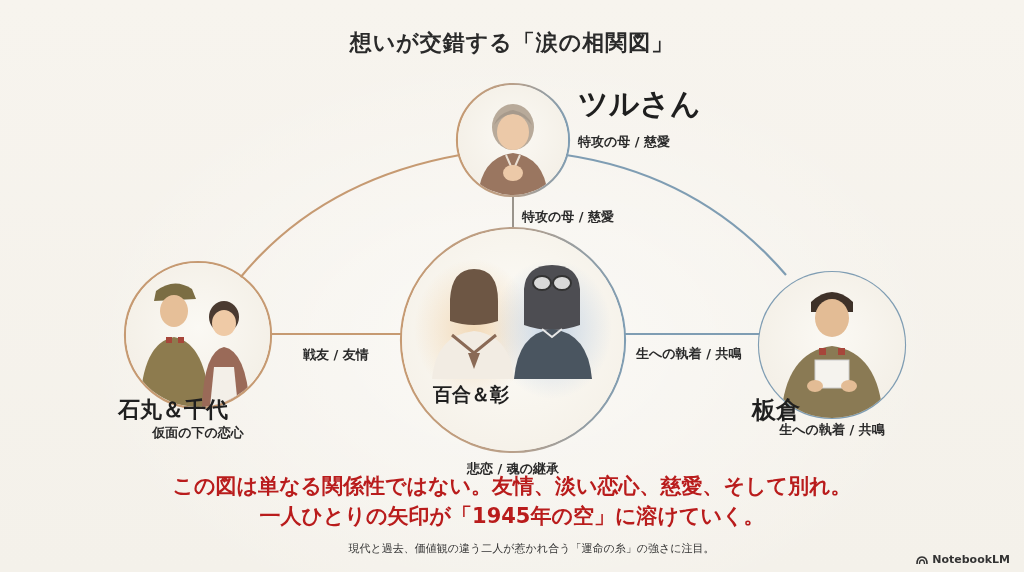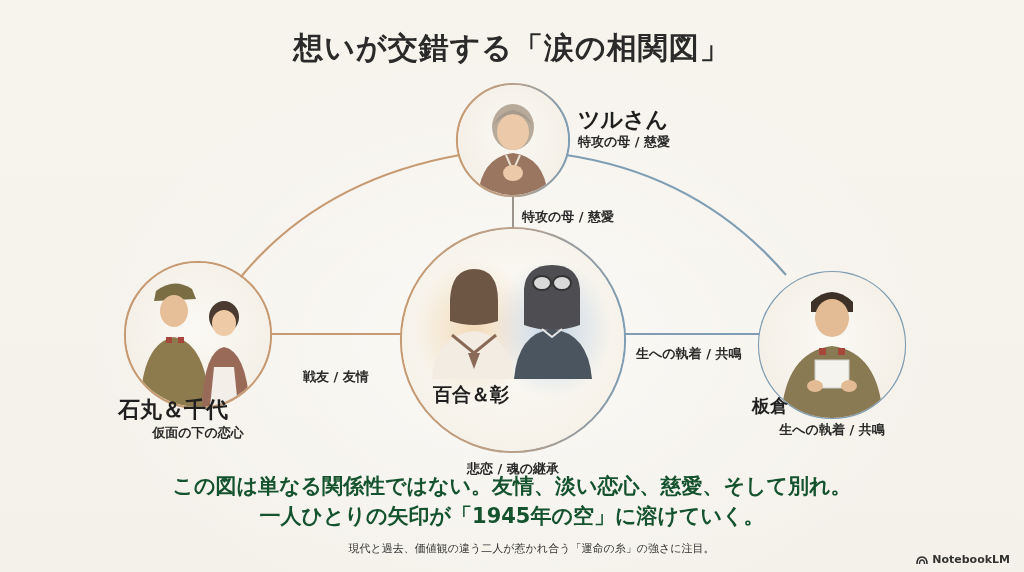--- a/index.html
+++ b/index.html
@@ -11,41 +11,41 @@
   }
   .bg-texture {
     position:absolute; inset:0;
     background:
       radial-gradient(ellipse at 50% 60%, rgba(255,255,255,0.55) 0%, rgba(255,255,255,0) 60%),
       linear-gradient(180deg,#f7f4ee 0%,#f4f1ea 100%);
   }
   .title {
     position:absolute; left:0; right:0; top:28px; text-align:center;
     font-family:"DejaVu Serif","Liberation Serif",serif;
-    font-size:30px; font-weight:bold; color:#2a2a2a; letter-spacing:1px;
+    font-size:22px; font-weight:bold; color:#2a2a2a; letter-spacing:1px;
   }
   svg.lines { position:absolute; left:0; top:0; }
   .node {
     position:absolute; border-radius:50%; overflow:hidden; box-sizing:border-box;
     background:radial-gradient(circle at 50% 45%, #fbf9f4 0%, #f1ece2 100%);
   }
   .portrait { position:absolute; left:0; top:0; width:100%; height:100%; }
   .name-serif {
     position:absolute; text-align:left;
     font-family:"DejaVu Serif","Liberation Serif",serif;
     font-weight:bold; color:#1f1f1f;
   }
   .sub {
     position:absolute; text-align:center; font-size:13px; font-weight:bold; color:#2a2a2a;
   }
   .edge-label {
     position:absolute; font-size:13px; font-weight:bold; color:#2a2a2a; white-space:nowrap;
   }
   .caption1, .caption2 {
-    position:absolute; left:0; right:0; text-align:center; font-weight:bold; color:#14532d;
+    position:absolute; left:0; right:0; text-align:center; font-weight:bold; color:#b91c1c;
   }
   .caption1 { top:472px; font-size:21px; }
   .caption2 { top:502px; font-size:21px; }
   .footnote {
     position:absolute; left:0; right:0; top:541px; text-align:center; font-size:11px; color:#333;margin-left:39px;
   }
   .brand {
     position:absolute; right:14px; top:553px; font-size:11px; font-weight:bold; color:#333;
     display:flex; align-items:center; gap:4px;
   }
@@ -84,21 +84,21 @@
 <div class="node" style="left:458px;top:85px;width:110px;height:110px;">
   <svg class="portrait" viewBox="0 0 110 110">
     <ellipse cx="55" cy="42" rx="21" ry="23" fill="#b8aa9a"></ellipse>
     <ellipse cx="55" cy="47" rx="16" ry="18" fill="#ecc9a8"></ellipse>
     <path d="M36 40 Q55 18 74 40 Q70 28 55 25 Q40 28 36 40Z" fill="#a79a8c"></path>
     <path d="M20 110 Q24 72 55 68 Q86 72 90 110Z" fill="#9a7660"></path>
     <path d="M48 70 L55 86 L62 70" fill="none" stroke="#e9dfd2" stroke-width="2"></path>
     <ellipse cx="55" cy="88" rx="10" ry="8" fill="#ecc9a8"></ellipse>
   </svg>
 </div>
-<div class="name-serif" style="left:578px;top:105px;font-size:22px;text-align:center;">ツルさん</div>
+<div class="name-serif" style="left:578px;top:84px;font-size:30px;text-align:center;">ツルさん</div>
 <div class="sub" style="left:578px;top:133px;text-align:left;">特攻の母 / 慈愛</div>
 
 <div class="edge-label" style="left:522px;top:208px;">特攻の母 / 慈愛</div>
 
 <div class="node" style="left:126px;top:263px;width:144px;height:144px;">
   <svg class="portrait" viewBox="0 0 144 144">
 
     <path d="M30 28 Q48 14 66 26 L70 36 L28 38Z" fill="#7b6d43"></path>
     <ellipse cx="48" cy="48" rx="14" ry="16" fill="#e6bf98"></ellipse>
     <path d="M14 144 Q16 80 48 74 Q80 80 84 144Z" fill="#8d7b4e"></path>
@@ -107,21 +107,21 @@
 
     <ellipse cx="98" cy="54" rx="15" ry="16" fill="#4a3a30"></ellipse>
     <ellipse cx="98" cy="60" rx="12" ry="13" fill="#efcaa6"></ellipse>
     <path d="M76 144 Q78 88 98 84 Q120 88 124 144Z" fill="#9a6a58"></path>
     <path d="M88 104 L108 104 L112 144 L84 144Z" fill="#f3efe8"></path>
   </svg>
 </div>
 <div class="name-serif" style="left:118px;top:395px;width:160px;font-size:22px;">石丸＆千代</div>
 <div class="sub" style="left:118px;top:424px;width:160px;">仮面の下の恋心</div>
 
-<div class="edge-label" style="left:303px;top:346px;margin-top:22px;">戦友 / 友情</div>
+<div class="edge-label" style="left:303px;top:346px;">戦友 / 友情</div>
 
 <div class="node" style="left:402px;top:229px;width:222px;height:222px;background:radial-gradient(circle at 50% 45%, #fdfcf8 0%, #f3eee4 100%);">
   <svg class="portrait" viewBox="0 0 222 222">
     <defs>
       <radialGradient id="glowWarm" cx="50%" cy="50%" r="50%">
         <stop offset="0%" stop-color="#f0d2aa" stop-opacity="0.8"></stop>
         <stop offset="100%" stop-color="#f0d2aa" stop-opacity="0"></stop>
       </radialGradient>
       <radialGradient id="glowCool" cx="50%" cy="50%" r="50%">
         <stop offset="0%" stop-color="#b9cbe0" stop-opacity="0.8"></stop>
@@ -153,21 +153,21 @@
     <path d="M52 30 Q73 10 94 30 L94 40 L52 40Z" fill="#3e3128"></path>
     <ellipse cx="73" cy="46" rx="17" ry="19" fill="#e3bc95"></ellipse>
     <path d="M22 146 Q26 80 73 74 Q120 80 124 146Z" fill="#8a7a54"></path>
     <rect x="60" y="76" width="7" height="7" fill="#a7463a"></rect>
     <rect x="79" y="76" width="7" height="7" fill="#a7463a"></rect>
     <rect x="56" y="88" width="34" height="28" fill="#f5f3ee" stroke="#ccc"></rect>
     <ellipse cx="56" cy="114" rx="8" ry="6" fill="#e3bc95"></ellipse>
     <ellipse cx="90" cy="114" rx="8" ry="6" fill="#e3bc95"></ellipse>
   </svg>
 </div>
-<div class="name-serif" style="left:752px;top:394px;width:160px;font-size:18px;">板倉</div>
+<div class="name-serif" style="left:752px;top:394px;width:160px;font-size:24px;">板倉</div>
 <div class="sub" style="left:752px;top:421px;width:160px;">生への執着 / 共鳴</div>
 
 <div class="caption1">この図は単なる関係性ではない。友情、淡い恋心、慈愛、そして別れ。</div>
 <div class="caption2">一人ひとりの矢印が「1945年の空」に溶けていく。</div>
 <div class="footnote">現代と過去、価値観の違う二人が惹かれ合う「運命の糸」の強さに注目。</div>
 
 <div class="brand">
   <svg width="12" height="10" viewBox="0 0 12 10">
     <path d="M1 9 Q1 2 6 2 Q11 2 11 9" fill="none" stroke="#333" stroke-width="1.6"></path>
     <path d="M3.5 9 Q3.5 5 6 5 Q8.5 5 8.5 9" fill="none" stroke="#333" stroke-width="1.4"></path>

